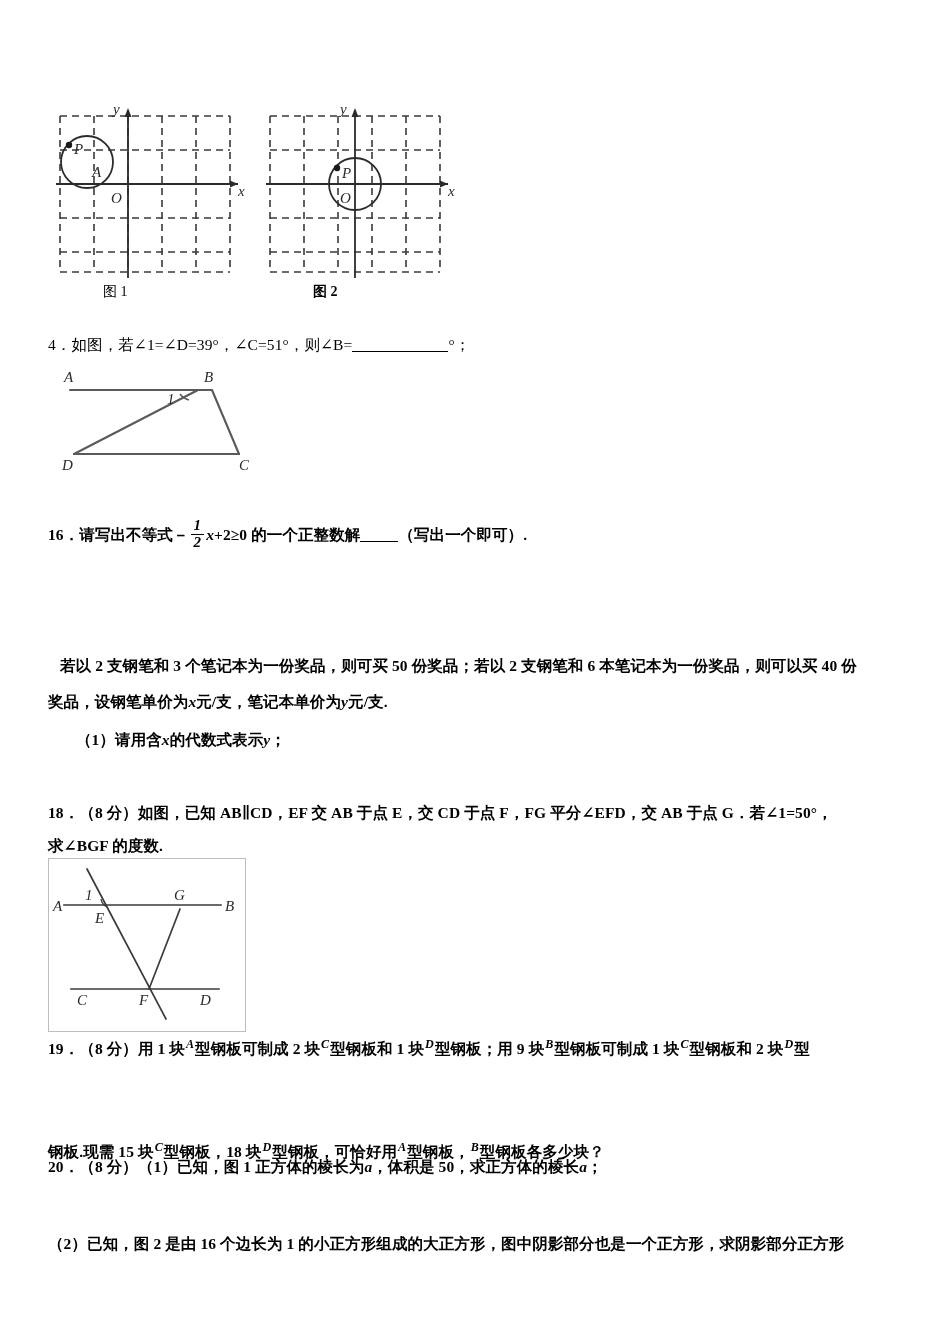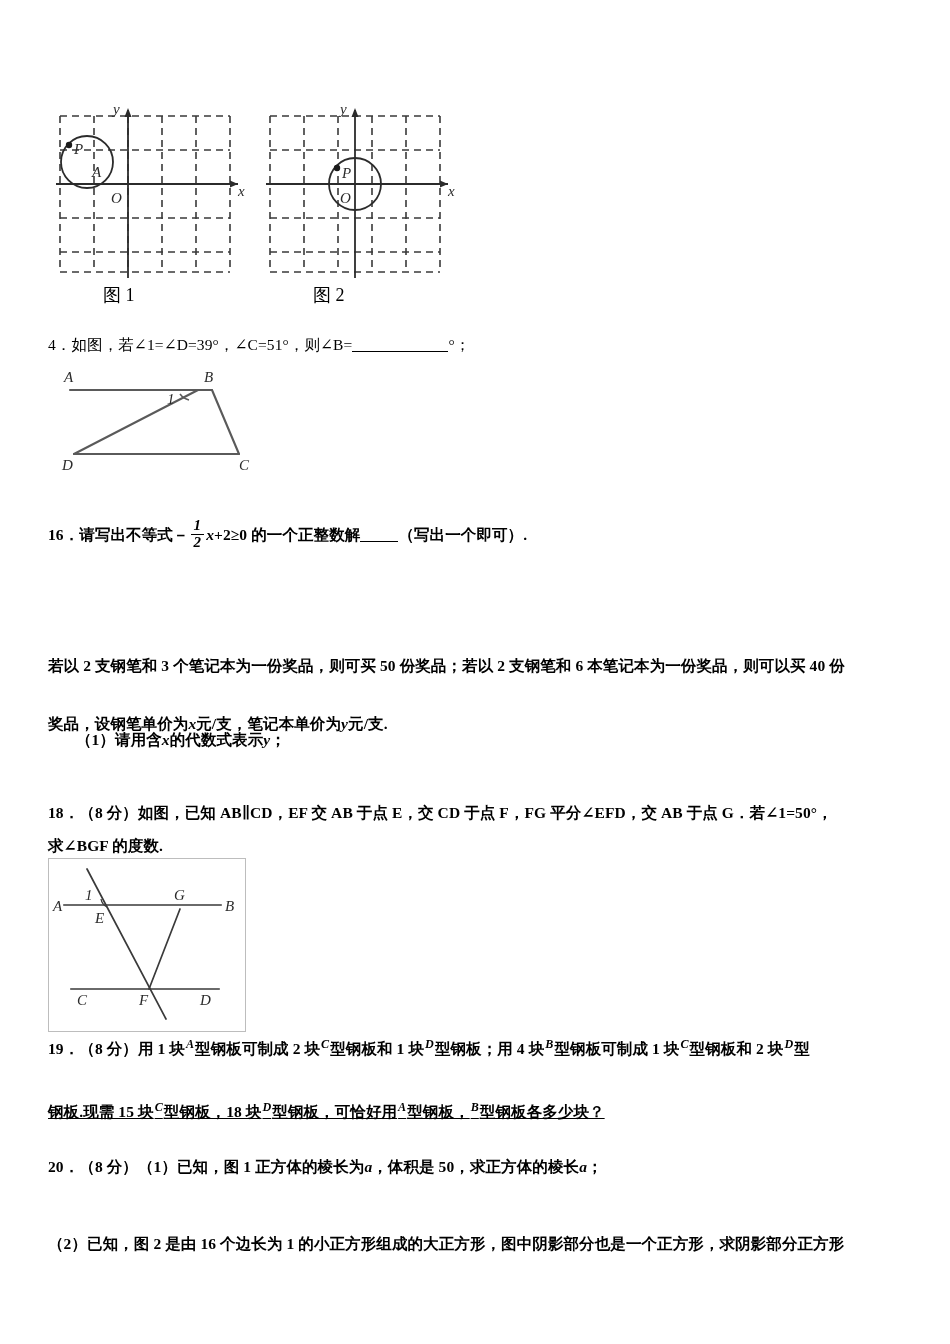--- a/index.html
+++ b/index.html
@@ -71,21 +71,21 @@
     line-height: 1.05;
     margin: 0 2px;
   }
   .frac .n { display: block; padding: 0 3px; }
   .frac .d { display: block; padding: 0 3px; border-top: 1px solid #000; }
 
   
   .fig { position: absolute; }
   .fig-cap {
     position: absolute;
-    font-size: 18px;
+    font-size: 14px;
     white-space: nowrap;
   }
   .boxed-fig {
     position: absolute;
     border: 1px solid #bdbdbd;
     background: #fff;
     box-sizing: border-box;
   }
   svg { display: block; overflow: visible; }
   .lbl {
@@ -159,21 +159,21 @@
       <polygon points="186,84 178,80.5 178,87.5" fill="#2b2b2b"></polygon>
       <polygon points="93,8 89.5,17 96.5,17" fill="#2b2b2b"></polygon>
       <circle cx="93" cy="84" r="26" stroke="#2b2b2b" stroke-width="1.8" fill="none"></circle>
       <circle cx="75" cy="68" r="3.2" fill="#1a1a1a"></circle>
       <text class="lbl" x="80" y="78">P</text>
       <text class="lbl" x="78" y="103">O</text>
       <text class="lbl" x="186" y="96">x</text>
       <text class="lbl" x="78" y="14">y</text>
     </svg>
   </div>
-  <div class="fig-cap" style="left:313px; top:283px;">图 2</div>
+  <div class="fig-cap" style="left:313px; top:283px;font-weight:bold;">图 2</div>
 
   <div class="qline" style="left:48px; top:333px;">
     <span class="num">4．</span><span>如图，若∠1=∠D=39°，∠C=51°，则∠B=</span><span class="blank-long"></span><span>°；</span>
   </div>
 
   <div class="fig" style="left:56px; top:368px;">
     <svg width="230" height="105" viewBox="0 0 230 105">
       <g stroke="#5a5a5a" stroke-width="2.1" fill="none" stroke-linecap="round">
         <line x1="14" y1="22" x2="156" y2="22"></line>
         <line x1="156" y1="22" x2="183" y2="86"></line>
@@ -188,22 +188,22 @@
       <text class="lbl" x="6" y="102">D</text>
     </svg>
   </div>
 
   <div class="qline bold" style="left:48px; top:518px;">
     <span class="num">16．</span><span>请写出不等式－</span><span class="frac"><span class="n">1</span><span class="d">2</span></span><span class="ital">x</span><span>+2≥0 的一个正整数解</span><span class="blank-short"></span><span>（写出一个即可）.</span>
   </div>
 
   <div class="sec-head" style="left:48px; top:589px;"></div>
 
-  <div class="qline bold" style="left:48px; top:654px;">若以 2 支钢笔和 3 个笔记本为一份奖品，则可买 50 份奖品；若以 2 支钢笔和 6 本笔记本为一份奖品，则可以买 40 份</div>
-  <div class="qline bold" style="left:48px; top:712px;">
+  <div class="qline bold" style="left:60px; top:654px;">若以 2 支钢笔和 3 个笔记本为一份奖品，则可买 50 份奖品；若以 2 支钢笔和 6 本笔记本为一份奖品，则可以买 40 份</div>
+  <div class="qline bold" style="left:48px; top:690px;">
     <span>奖品，设钢笔单价为</span><span class="ital">x</span><span>元/支，笔记本单价为</span><span class="ital">y</span><span>元/支.</span>
   </div>
   <div class="qline bold" style="left:52px; top:728px;margin-left:24px;">
     <span>（1）请用含</span><span class="ital">x</span><span>的代数式表示</span><span class="ital">y</span><span>；</span>
   </div>
 
   <div class="qline bold" style="left:48px; top:801px;">
     <span class="num">18．</span><span>（8 分）</span><span>如图，已知 AB∥CD，EF 交 AB 于点 E，交 CD 于点 F，FG 平分∠EFD，交 AB 于点 G．若∠1=50°，</span>
   </div>
   <div class="qline bold" style="left:48px; top:834px;">求∠BGF 的度数.</div>
@@ -228,23 +228,23 @@
       <text class="lbl" x="176" y="52">B</text>
       <text class="lbl" x="28" y="146">C</text>
       <text class="lbl" x="151" y="146">D</text>
       <text class="lbl" x="46" y="64">E</text>
       <text class="lbl" x="90" y="146">F</text>
       <text class="lbl" x="125" y="41">G</text>
     </svg>
   </div>
 
   <div class="qline bold" style="left:48px; top:1035px;">
-    <span class="num">19．</span><span>（8 分）</span><span>用 1 块</span><span class="sup">A</span><span>型钢板可制成 2 块</span><span class="sup">C</span><span>型钢板和 1 块</span><span class="sup">D</span><span>型钢板；用 4 块</span><span class="sup">B</span><span>型钢板可制成 1 块</span><span class="sup">C</span><span>型钢板和 2 块</span><span class="sup">D</span><span>型</span>
-  </div>
-  <div class="qline bold" style="left:48px; top:1098px;text-decoration:underline;">
+    <span class="num">19．</span><span>（8 分）</span><span>用 1 块</span><span class="sup">A</span><span>型钢板可制成 2 块</span><span class="sup">C</span><span>型钢板和 1 块</span><span class="sup">D</span><span>型钢板；用 9 块</span><span class="sup">B</span><span>型钢板可制成 1 块</span><span class="sup">C</span><span>型钢板和 2 块</span><span class="sup">D</span><span>型</span>
+  </div>
+  <div class="qline bold" style="left:48px; top:1138px;">
     <span>钢板.现需 15 块</span><span class="sup">C</span><span>型钢板，18 块</span><span class="sup">D</span><span>型钢板，可恰好用</span><span class="sup">A</span><span>型钢板，</span><span class="sup">B</span><span>型钢板各多少块？</span>
   </div>
 
   <div class="qline bold" style="left:48px; top:1155px;">
     <span class="num">20．</span><span>（8 分）</span><span>（1）已知，图 1 正方体的棱长为</span><span class="ital">a</span><span>，体积是 50，求正方体的棱长</span><span class="ital">a</span><span>；</span>
   </div>
   <div class="qline bold" style="left:48px; top:1192px;margin-top:40px;">（2）已知，图 2 是由 16 个边长为 1 的小正方形组成的大正方形，图中阴影部分也是一个正方形，求阴影部分正方形</div>
 
 </div>
 

